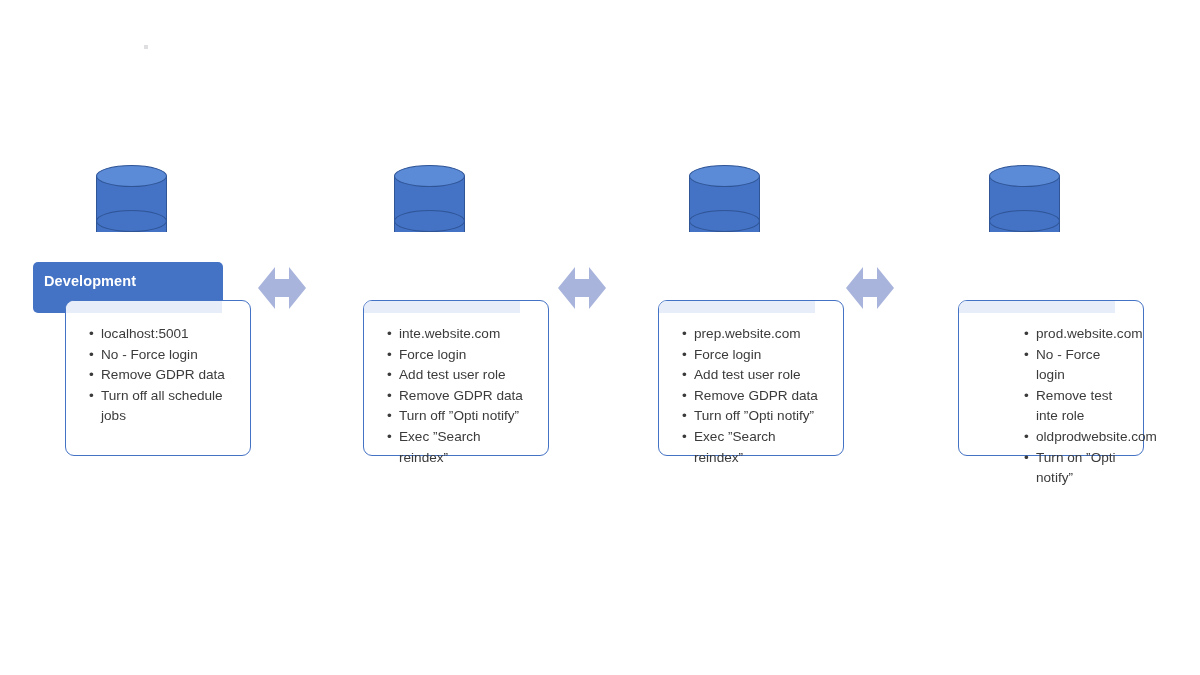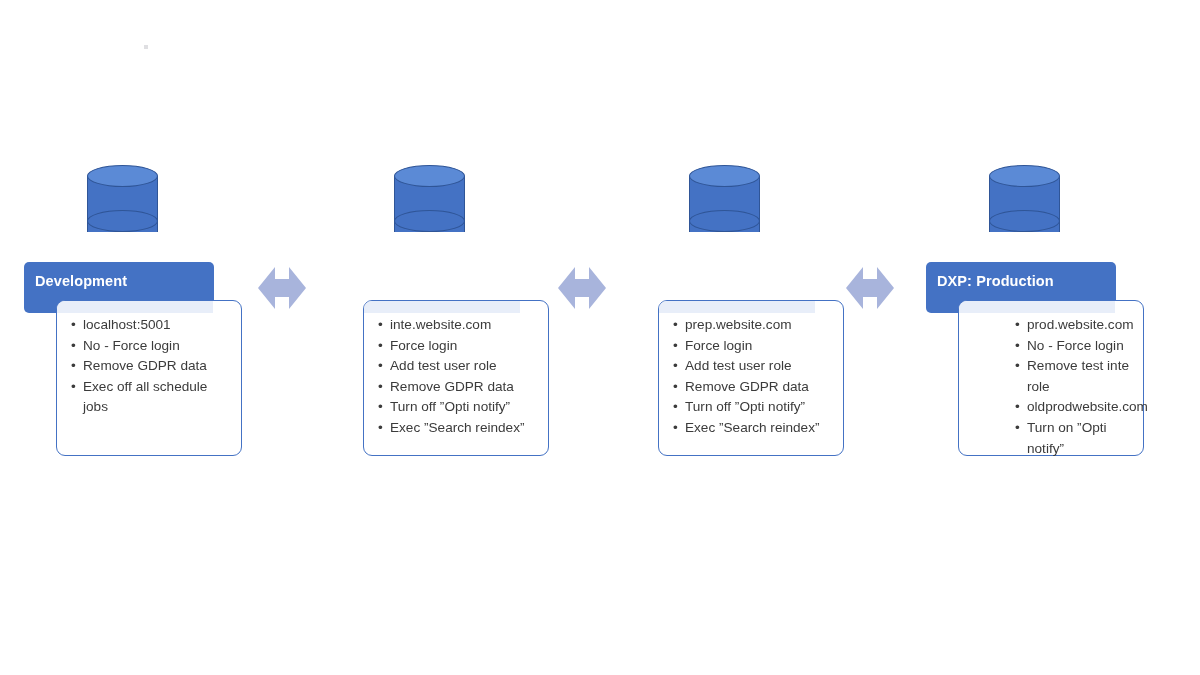--- a/index.html
+++ b/index.html
@@ -122,21 +122,21 @@
     left: 0;
     top: 0;
     width: 156px;
     height: 12px;
     background: #E8EEF9;
     border-top-left-radius: 8px;
   }
 
   .env-body ul {
     position: relative;
-    margin: 3px;
+    margin: 12px;
     padding: 11px 8px 0 23px;
     list-style: none;
   }
   .env-body li {
     position: relative;
     color: #3B3B3B;
     font-size: 13.6px;
     line-height: 20.6px;
     white-space: normal;
   }
@@ -159,36 +159,36 @@
   }
   .flow-arrow svg { display: block; width: 48px; height: 58px; }
 </style>
 </head>
 <body>
 
 <div id="canvas">
 
   <div class="stray-mark"></div>
 
-  <div class="env-column" style="left:24px;">
+  <div class="env-column" style="left:33px;">
     <div class="db-cylinder">
       <div class="cyl-body"></div>
       <div class="cyl-bottom"></div>
       <div class="cyl-top"></div>
     </div>
     <div class="env-header">
       <div class="env-title">Development</div>
     </div>
     <div class="env-body" style="height:156px;">
       <div class="overlap-tint"></div>
       <ul>
         <li>localhost:5001</li>
         <li>No - Force login</li>
         <li>Remove GDPR data</li>
-        <li>Exec off all schedule jobs</li>
+        <li>Turn off all schedule jobs</li>
       </ul>
     </div>
   </div>
 
   <div class="flow-arrow" style="left:258px;">
     <svg viewBox="0 0 48 58" xmlns="http://www.w3.org/2000/svg" aria-hidden="true">
       <polygon points="0,29 17,8 17,20 31,20 31,8 48,29 31,50 31,38 17,38 17,50" fill="#A8B4DC"></polygon>
     </svg>
   </div>
 
@@ -241,23 +241,20 @@
       <polygon points="0,29 17,8 17,20 31,20 31,8 48,29 31,50 31,38 17,38 17,50" fill="#A8B4DC"></polygon>
     </svg>
   </div>
 
   <div class="env-column" style="left:926px;">
     <div class="db-cylinder">
       <div class="cyl-body"></div>
       <div class="cyl-bottom"></div>
       <div class="cyl-top"></div>
     </div>
-    <div class="env-header">
-      <div class="env-title">DXP: Production</div>
-    </div>
     <div class="env-body" style="height:156px;padding-left:42px;">
       <div class="overlap-tint"></div>
       <ul>
         <li>prod.website.com</li>
         <li>No - Force login</li>
         <li>Remove test inte role</li>
         <li>oldprodwebsite.com</li>
         <li>Turn on ”Opti notify”</li>
       </ul>
     </div>

